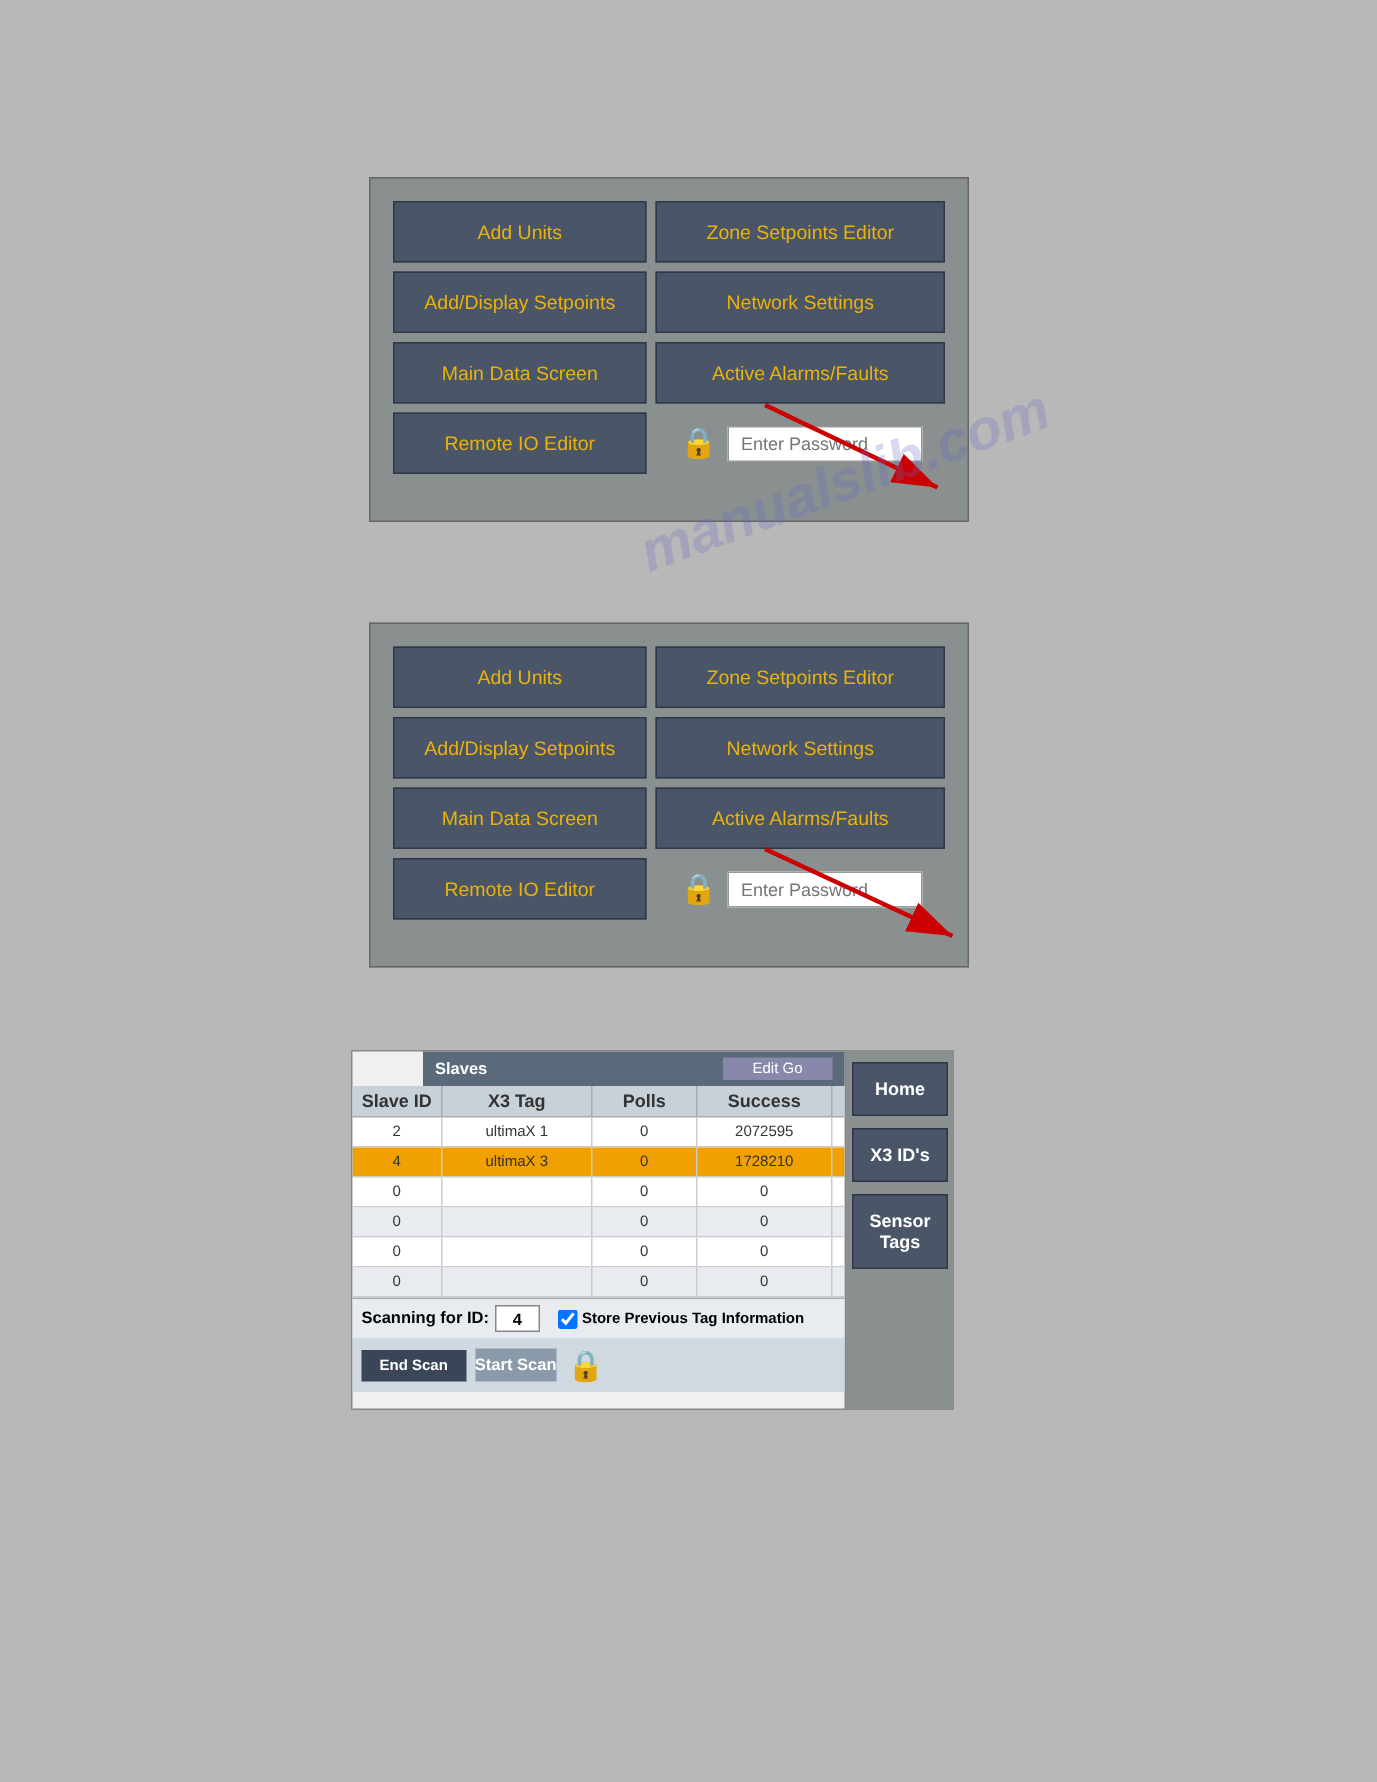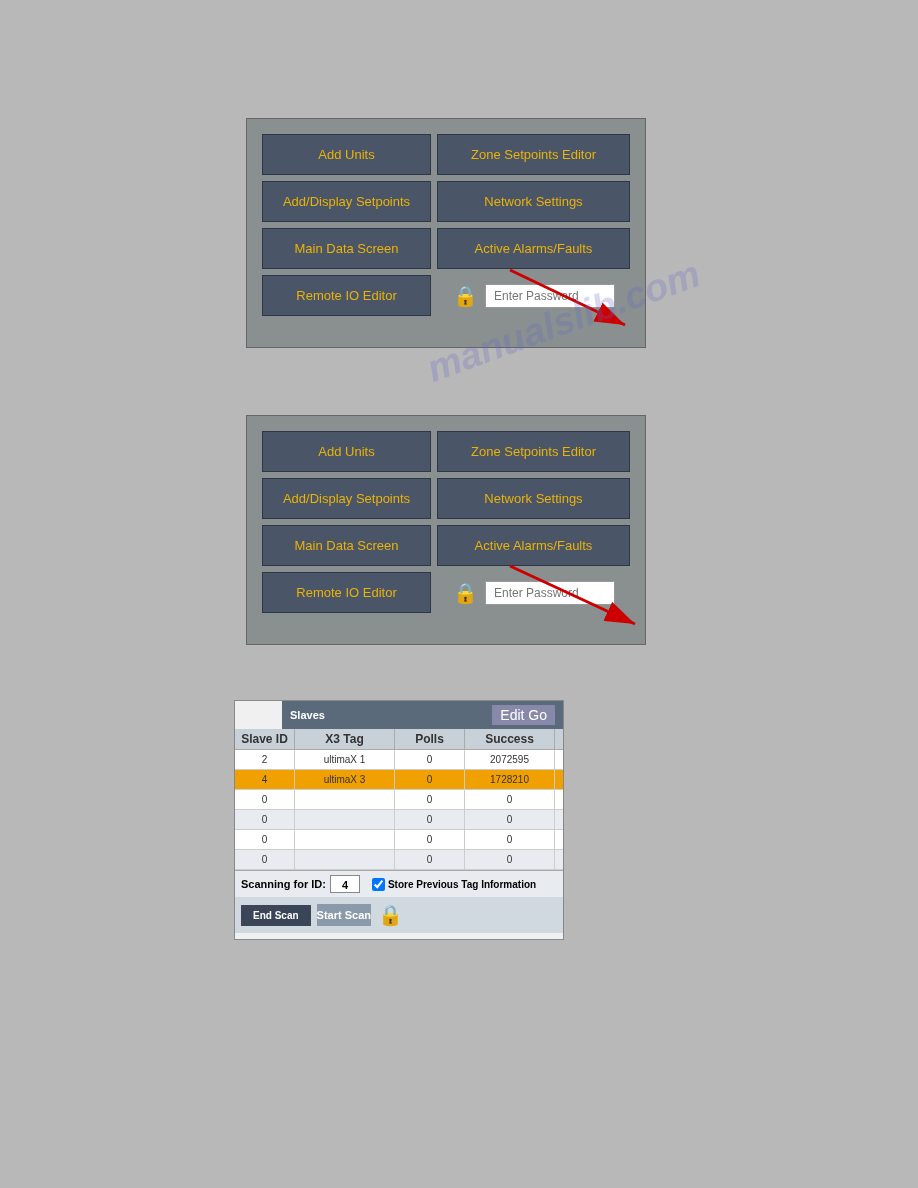--- a/index.html
+++ b/index.html
@@ -137,22 +137,22 @@
       display: flex;
       justify-content: space-between;
       align-items: center;
       margin-left: 47px;
     }
 
     .edit-go-btn {
       background: #8888aa;
       color: white;
       border: none;
-      font-size: 14px;
-      padding: 2px 8px;
+      font-size: 10px;
+      padding: 2px 20px;
       cursor: pointer;
     }
 
     .table-header-row {
       display: grid;
       grid-template-columns: 60px 100px 70px 90px;
       background: #c8d0d8;
       border-bottom: 1px solid #aaa;
     }
 
@@ -392,16 +392,21 @@
         <span>Store Previous Tag Information</span>
       </div>
     </div>
     <div class="bottom-btn-row">
       <button class="end-scan-btn">End Scan</button>
       <button class="start-scan-btn">Start Scan</button>
       <span class="lock-icon">🔒</span>
     </div>
   </div>
 
+  <div class="right-sidebar">
+    <button class="sidebar-btn">Home</button>
+    <button class="sidebar-btn">X3 ID's</button>
+    <button class="sidebar-btn">Sensor Tags</button>
+  </div>
 
   <div class="watermark">manualslib.com</div>
 
 </div>
 
 </body></html>

